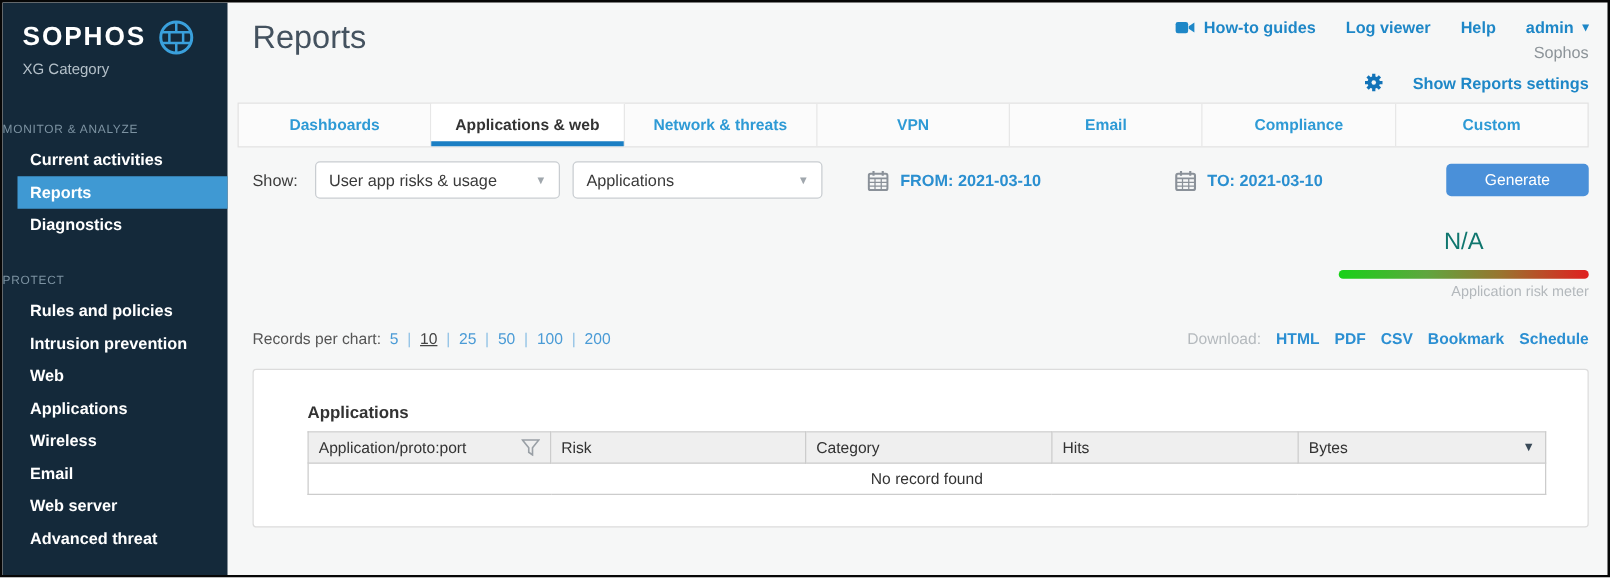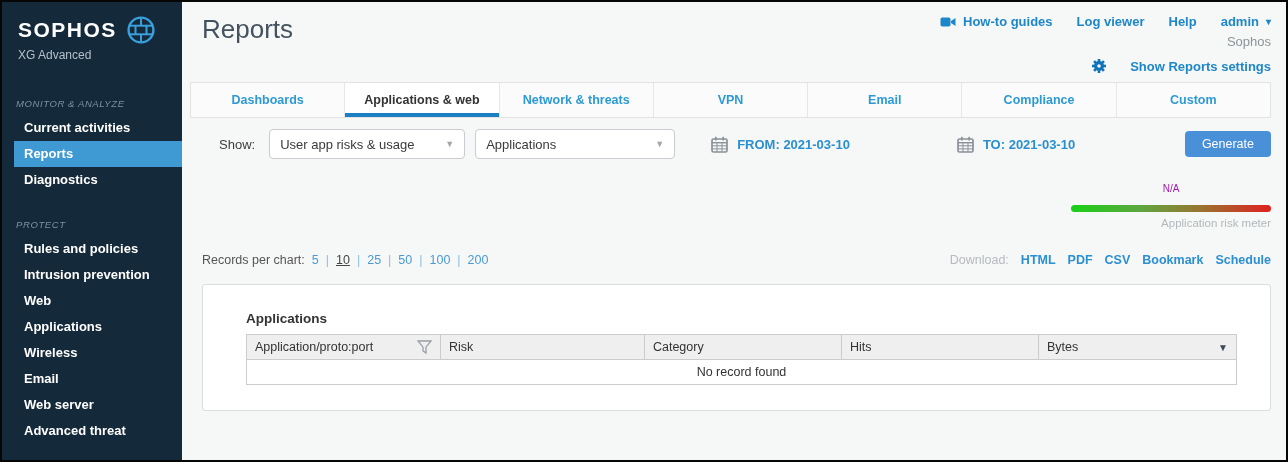--- a/index.html
+++ b/index.html
@@ -6,21 +6,21 @@
   html,body { width:1288px; height:462px; }
   body { font-family:"Liberation Sans", sans-serif; }
   .frame { width:1288px; height:462px; border:2px solid #060606; display:flex; background:#f6f7f7; overflow:hidden; }
 
   
   .sidebar { width:180px; flex-shrink:0; background:#14293a; color:#fff; }
   .brand { padding:13px 0 0 16px; }
   .brand-row { display:flex; align-items:center; gap:9px; }
   .logo-text { font-size:21px; font-weight:bold; letter-spacing:1.5px; color:#fff; }
   .product { color:#b4c0c9; font-size:12px; margin-top:3px; }
-  .section-label { color:#7d93a2; font-size:9.5px; letter-spacing:0.6px; padding-left:14px; margin-top:36px; margin-bottom:6px;font-style:italic; }
+  .section-label { color:#7d93a2; font-size:9.5px; letter-spacing:0.6px; margin-top:36px; margin-bottom:6px; }
   .section-label.second { margin-top:26px; }
   .nav-item { padding:5px 0 5px 22px; font-size:13px; font-weight:bold; line-height:16px; color:#fff; cursor:pointer; }
   .nav-item.selected { background:#3f99d3; margin-left:12px; padding-left:10px; }
 
   
   .main { flex:1; padding:0 15px 0 8px; display:flex; flex-direction:column; }
   .hdr { display:flex; justify-content:space-between; padding-top:12px; }
   .page-title { font-size:26px; color:#44525f; font-weight:400; margin-left:12px; }
   .hdr-right { text-align:right; font-size:13px; }
   .hdr-links { display:flex; gap:24px; align-items:center; color:#1e87c7; justify-content:flex-end; }
@@ -31,37 +31,37 @@
 
   
   .tabs { display:flex; margin-top:7px; border:1px solid #e2e2e2; background:#fbfbfb; height:36px; }
   .tab { flex:1; display:flex; align-items:center; justify-content:center; font-size:12.5px; font-weight:bold;
          color:#2e9ad5; border-right:1px solid #e7e7e7; cursor:pointer; position:relative; }
   .tab:last-child { border-right:none; }
   .tab.active { background:#fff; color:#333; }
   .tab.active::after { content:''; position:absolute; left:0; right:0; bottom:0; height:4px; background:#1b7fc4; }
 
   
-  .filter-row { display:flex; align-items:center; margin-top:11px; margin-left:29px; height:30px; }
+  .filter-row { display:flex; align-items:center; margin-top:11px; margin-left:12px; height:30px; }
   .show-label { font-size:13px; color:#3c3c3c; }
   .dropdown { height:30px; border:1px solid #c9cdd1; border-radius:4px; background:#fff; display:flex; align-items:center;
               justify-content:space-between; padding:0 10px; font-size:13px; color:#3a3a3a; cursor:pointer; }
   .dd1 { width:196px; margin-left:14px; }
   .dd2 { width:200px; margin-left:10px; }
   .dd-caret { color:#a0a7ad; font-size:9px; }
   .date-group { display:flex; align-items:center; gap:9px; cursor:pointer; }
   .dg-from { margin-left:36px; }
   .dg-to { margin-left:78px;padding-left:29px; }
   .date-text { color:#2a8fd0; font-size:13px; font-weight:bold; }
   .generate-btn { margin-left:auto; background:#4a90d9; color:#fff; border:none; border-radius:4px;
-                  padding:6px 17px; font-size:12.5px; font-family:inherit; cursor:pointer; }
+                  padding:6px 31px; font-size:12.5px; font-family:inherit; cursor:pointer; }
 
   
   .risk-block { width:200px; margin-left:auto; margin-top:24px; }
-  .risk-value { text-align:center; color:#a21caf; font-size:10px; }
+  .risk-value { text-align:center; color:#0f766e; font-size:19px; }
   .risk-bar { height:7px; border-radius:4px; margin-top:11px;
               background:linear-gradient(to right,#17d117 0%,#5fa63f 35%,#99742f 65%,#e02020 100%); }
   .risk-caption { text-align:right; color:#b3b8bc; font-size:11.5px; margin-top:5px; }
 
   
   .meta-row { display:flex; justify-content:space-between; margin:24px 0 0 12px; font-size:12.5px; align-items:center; }
   .records { color:#555; display:flex; gap:7px; align-items:center; }
   .rec-link { color:#4a9bd6; cursor:pointer; }
   .rec-link.selected { color:#444; text-decoration:underline; }
   .rec-sep { color:#8fc1e5; }
@@ -96,21 +96,21 @@
               <line x1="4" y1="10.7" x2="26" y2="10.7"></line>
               <line x1="4" y1="19.3" x2="26" y2="19.3"></line>
               <line x1="15" y1="3.4" x2="15" y2="10.7"></line>
               <line x1="9.5" y1="10.7" x2="9.5" y2="19.3"></line>
               <line x1="20.5" y1="10.7" x2="20.5" y2="19.3"></line>
               <line x1="15" y1="19.3" x2="15" y2="26.6"></line>
             </g>
           </svg>
         </span>
       </div>
-      <div class="product">XG Advanced</div>
+      <div class="product">XG Category</div>
     </div>
 
     <div class="section-label">MONITOR &amp; ANALYZE</div>
     <div class="nav-item">Current activities</div>
     <div class="nav-item selected">Reports</div>
     <div class="nav-item">Diagnostics</div>
 
     <div class="section-label second">PROTECT</div>
     <div class="nav-item">Rules and policies</div>
     <div class="nav-item">Intrusion prevention</div>

